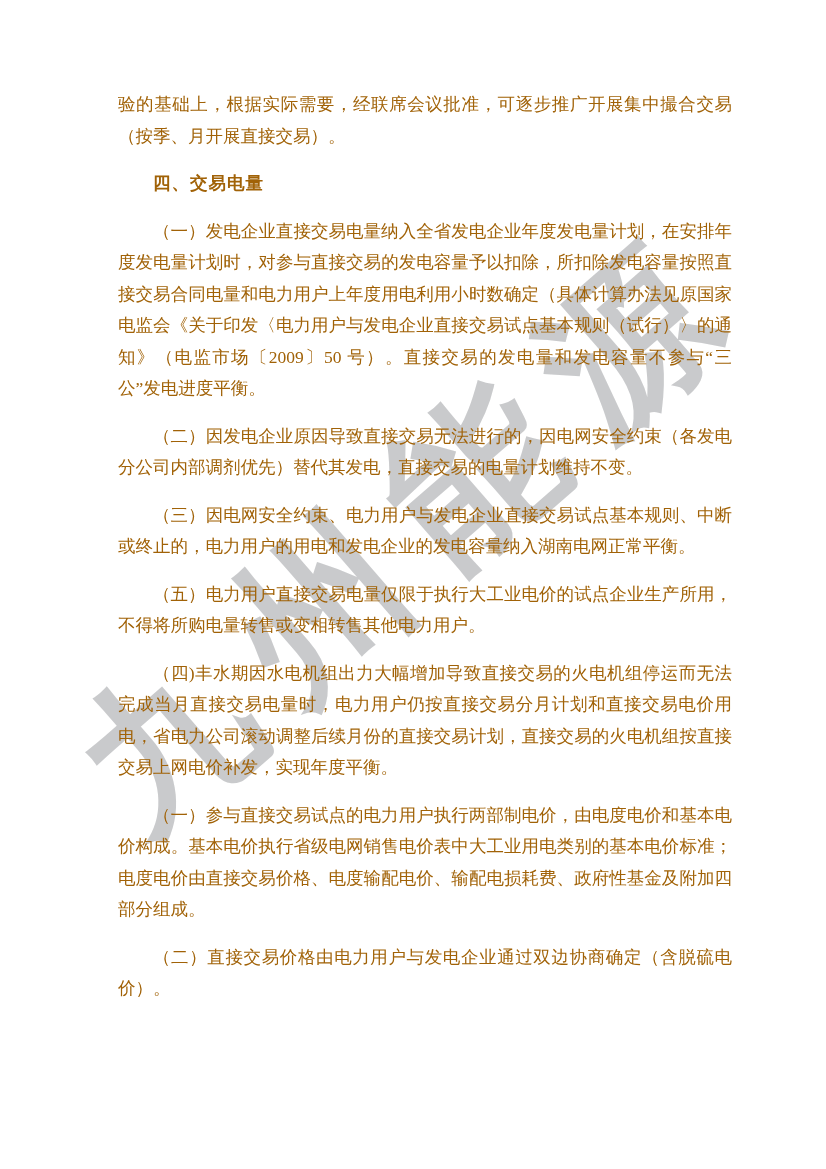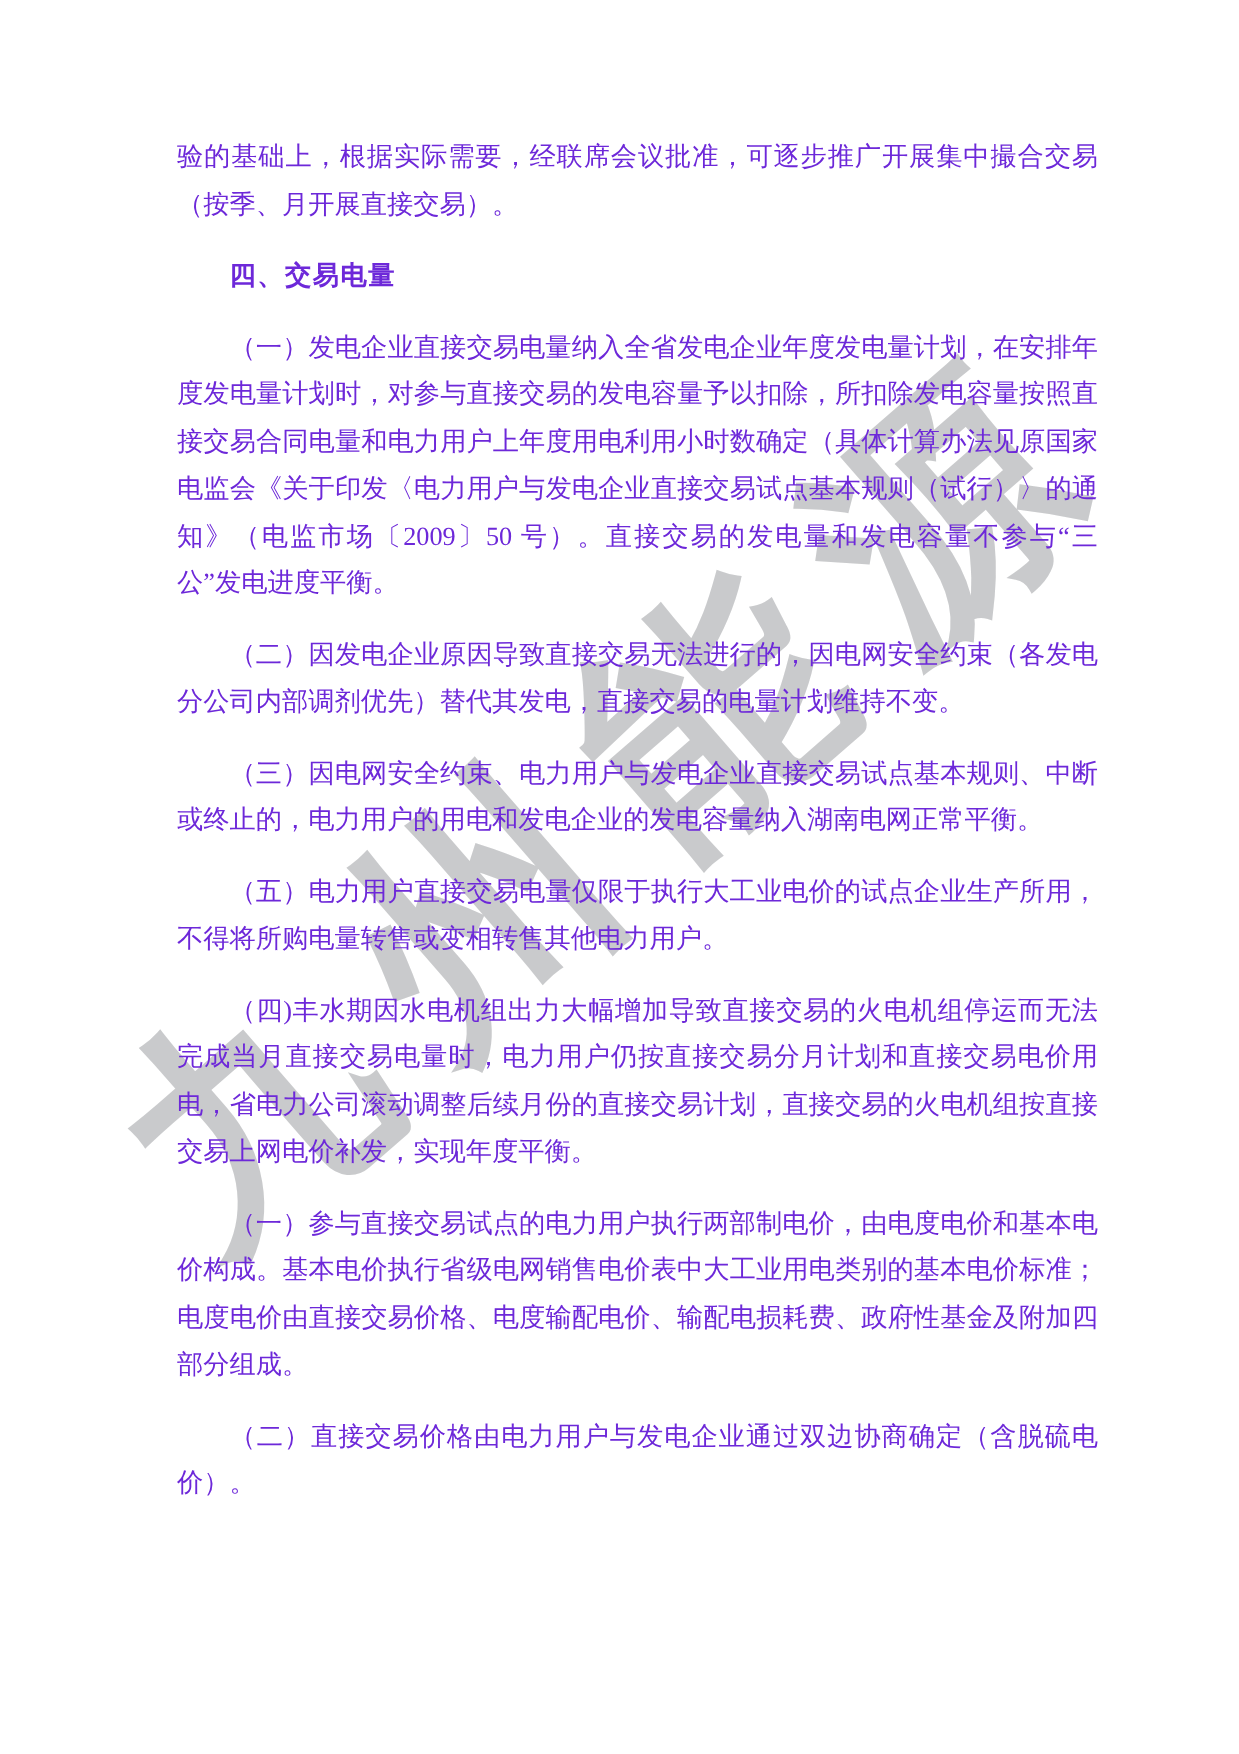--- a/index.html
+++ b/index.html
@@ -56,21 +56,21 @@
     text-align: left;
     letter-spacing: 1px;
     font-weight: bold;
   }
 </style>
 </head>
 <body>
 
 <div class="page" style="background: rgb(255, 255, 255);">
   <div class="watermark" style="color: rgb(199, 200, 202);">九州能源</div>
-  <div class="content" style="color: #6d28d9;">
+  <div class="content" style="color: #a16207;">
       <p class="paragraph no-indent">验的基础上，根据实际需要，经联席会议批准，可逐步推广开展集中撮合交易（按季、月开展直接交易）。</p>
       <p class="heading">四、交易电量</p>
       <p class="paragraph">（一）发电企业直接交易电量纳入全省发电企业年度发电量计划，在安排年度发电量计划时，对参与直接交易的发电容量予以扣除，所扣除发电容量按照直接交易合同电量和电力用户上年度用电利用小时数确定（具体计算办法见原国家电监会《关于印发〈电力用户与发电企业直接交易试点基本规则（试行）〉的通知》（电监市场〔2009〕50 号）。直接交易的发电量和发电容量不参与“三公”发电进度平衡。</p>
       <p class="paragraph">（二）因发电企业原因导致直接交易无法进行的，因电网安全约束（各发电分公司内部调剂优先）替代其发电，直接交易的电量计划维持不变。</p>
       <p class="paragraph">（三）因电网安全约束、电力用户与发电企业直接交易试点基本规则、中断或终止的，电力用户的用电和发电企业的发电容量纳入湖南电网正常平衡。</p>
       <p class="paragraph">（五）电力用户直接交易电量仅限于执行大工业电价的试点企业生产所用，不得将所购电量转售或变相转售其他电力用户。</p>
       <p class="paragraph">（四)丰水期因水电机组出力大幅增加导致直接交易的火电机组停运而无法完成当月直接交易电量时，电力用户仍按直接交易分月计划和直接交易电价用电，省电力公司滚动调整后续月份的直接交易计划，直接交易的火电机组按直接交易上网电价补发，实现年度平衡。</p>
       <p class="paragraph">（一）参与直接交易试点的电力用户执行两部制电价，由电度电价和基本电价构成。基本电价执行省级电网销售电价表中大工业用电类别的基本电价标准；电度电价由直接交易价格、电度输配电价、输配电损耗费、政府性基金及附加四部分组成。</p>
       <p class="paragraph">（二）直接交易价格由电力用户与发电企业通过双边协商确定（含脱硫电价）。</p>
     </div>

